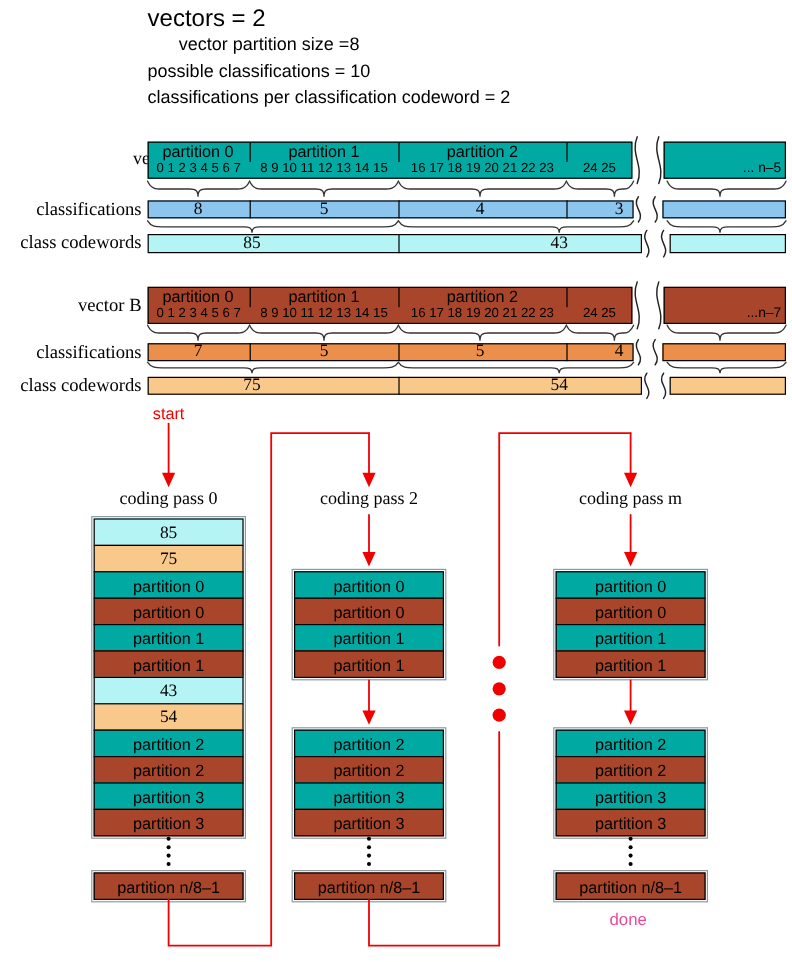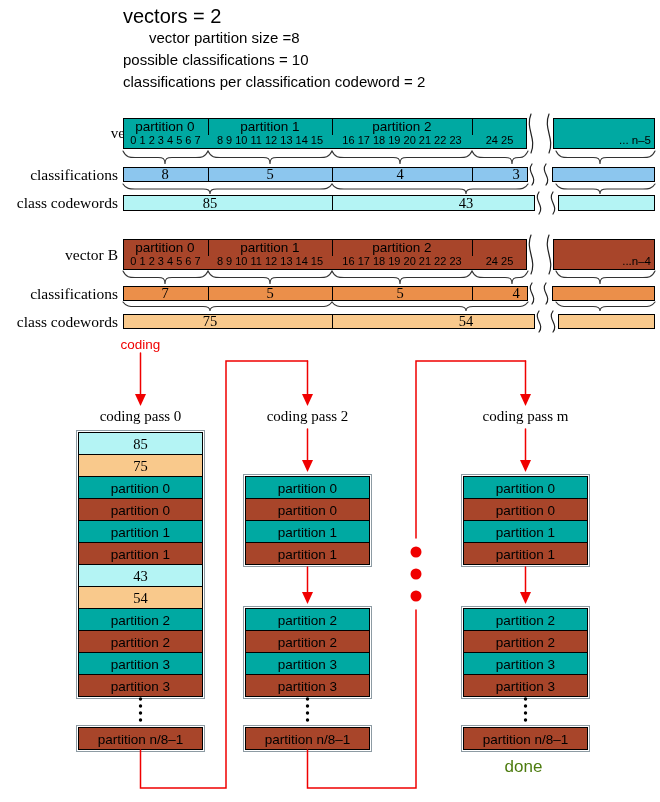--- a/index.html
+++ b/index.html
@@ -62,37 +62,37 @@
       <div class="abs z2" style="left: 208px; top: 240px; width: 1px; height: 16px; background: rgb(0, 0, 0);"></div>
       <div class="abs z2" style="left: 332px; top: 240px; width: 1px; height: 16px; background: rgb(0, 0, 0);"></div>
       <div class="abs z2" style="left: 472px; top: 240px; width: 1px; height: 16px; background: rgb(0, 0, 0);"></div>
       <div class="abs ctr z2" style="left: 105px; top: 240px; width: 120px; height: 15px; line-height: 15px; font-size: 13.5px;">partition 0</div>
       <div class="abs ctr z2" style="left: 123px; top: 255px; width: 85px; height: 13px; line-height: 13px; font-size: 11px;">0 1 2 3 4 5 6 7</div>
       <div class="abs ctr z2" style="left: 210px; top: 240px; width: 120px; height: 15px; line-height: 15px; font-size: 13.5px;">partition 1</div>
       <div class="abs ctr z2" style="left: 208px; top: 255px; width: 124px; height: 13px; line-height: 13px; font-size: 11px;">8 9 10 11 12 13 14 15</div>
       <div class="abs ctr z2" style="left: 342px; top: 240px; width: 120px; height: 15px; line-height: 15px; font-size: 13.5px;">partition 2</div>
       <div class="abs ctr z2" style="left: 332px; top: 255px; width: 140px; height: 13px; line-height: 13px; font-size: 11px;">16 17 18 19 20 21 22 23</div>
       <div class="abs ctr z2" style="left: 472px; top: 255px; width: 55px; height: 13px; line-height: 13px; font-size: 11px;">24 25</div>
-      <div class="abs rgt z2" style="left: 570px; top: 255px; width: 81px; height: 13px; line-height: 13px; font-size: 11.5px;">...n–4</div>
+      <div class="abs rgt z2" style="left: 570px; top: 255px; width: 81px; height: 13px; line-height: 13px; font-size: 11.5px;">...n–7</div>
       <div class="abs seg " style="left: 123px; top: 286px; width: 405px; height: 15px; background: rgb(235, 143, 74);"></div>
       <div class="abs seg " style="left: 552px; top: 286px; width: 103px; height: 15px; background: rgb(235, 143, 74);"></div>
       <div class="abs z2" style="left: 208px; top: 286px; width: 1px; height: 15px; background: rgb(0, 0, 0);"></div>
       <div class="abs z2" style="left: 332px; top: 286px; width: 1px; height: 15px; background: rgb(0, 0, 0);"></div>
       <div class="abs z2" style="left: 472px; top: 286px; width: 1px; height: 15px; background: rgb(0, 0, 0);"></div>
       <div class="abs serif ctr z2" style="left: 145px; top: 286px; width: 40px; height: 15px; line-height: 15px; font-size: 14.5px;">7</div>
       <div class="abs serif ctr z2" style="left: 250px; top: 286px; width: 40px; height: 15px; line-height: 15px; font-size: 14.5px;">5</div>
       <div class="abs serif ctr z2" style="left: 380px; top: 286px; width: 40px; height: 15px; line-height: 15px; font-size: 14.5px;">5</div>
       <div class="abs serif ctr z2" style="left: 496px; top: 286px; width: 40px; height: 15px; line-height: 15px; font-size: 14.5px;">4</div>
       <div class="abs seg " style="left: 123px; top: 314px; width: 412px; height: 15px; background: rgb(249, 201, 140);"></div>
       <div class="abs seg " style="left: 558px; top: 314px; width: 97px; height: 15px; background: rgb(249, 201, 140);"></div>
       <div class="abs z2" style="left: 332px; top: 314px; width: 1px; height: 15px; background: rgb(0, 0, 0);"></div>
       <div class="abs serif ctr z2" style="left: 188px; top: 314px; width: 44px; height: 15px; line-height: 15px; font-size: 14.5px;">75</div>
       <div class="abs serif ctr z2" style="left: 444px; top: 314px; width: 44px; height: 15px; line-height: 15px; font-size: 14.5px;">54</div>
-      <div class="abs ctr" style="left: 100.5px; top: 337px; width: 80px; height: 15px; line-height: 15px; font-size: 13.5px; color: rgb(240, 0, 0);">coding</div>
-      <div class="abs ctr" style="left: 483.5px; top: 759px; width: 80px; height: 15px; line-height: 15px; font-size: 17px; color: #4d7c0f;">done</div>
+      <div class="abs ctr" style="left: 100.5px; top: 337px; width: 80px; height: 15px; line-height: 15px; font-size: 13.5px; color: rgb(240, 0, 0);">start</div>
+      <div class="abs ctr" style="left: 483.5px; top: 759px; width: 80px; height: 15px; line-height: 15px; font-size: 14px; color: #ec4899;">done</div>
       <div class="abs serif ctr" style="left: 78.5px; top: 408px; width: 124px; height: 17px; line-height: 17px; font-size: 15px;">coding pass 0</div>
       <div class="abs grayline" style="left: 76px; top: 430px; width: 129px; height: 269px;"></div>
       <div class="abs seg ctr serif" style="left: 78px; top: 432px; width: 125px; height: 23px; background: rgb(180, 244, 244); line-height: 23px; font-size: 14.5px;">85</div>
       <div class="abs seg ctr serif" style="left: 78px; top: 454px; width: 125px; height: 23px; background: rgb(249, 201, 140); line-height: 23px; font-size: 14.5px;">75</div>
       <div class="abs seg ctr" style="left: 78px; top: 476px; width: 125px; height: 23px; background: rgb(0, 169, 162); line-height: 23px; font-size: 13.5px;">partition 0</div>
       <div class="abs seg ctr" style="left: 78px; top: 498px; width: 125px; height: 23px; background: rgb(168, 69, 42); line-height: 23px; font-size: 13.5px;">partition 0</div>
       <div class="abs seg ctr" style="left: 78px; top: 520px; width: 125px; height: 23px; background: rgb(0, 169, 162); line-height: 23px; font-size: 13.5px;">partition 1</div>
       <div class="abs seg ctr" style="left: 78px; top: 542px; width: 125px; height: 23px; background: rgb(168, 69, 42); line-height: 23px; font-size: 13.5px;">partition 1</div>
       <div class="abs seg ctr serif" style="left: 78px; top: 564px; width: 125px; height: 23px; background: rgb(180, 244, 244); line-height: 23px; font-size: 14.5px;">43</div>
       <div class="abs seg ctr serif" style="left: 78px; top: 586px; width: 125px; height: 23px; background: rgb(249, 201, 140); line-height: 23px; font-size: 14.5px;">54</div>

